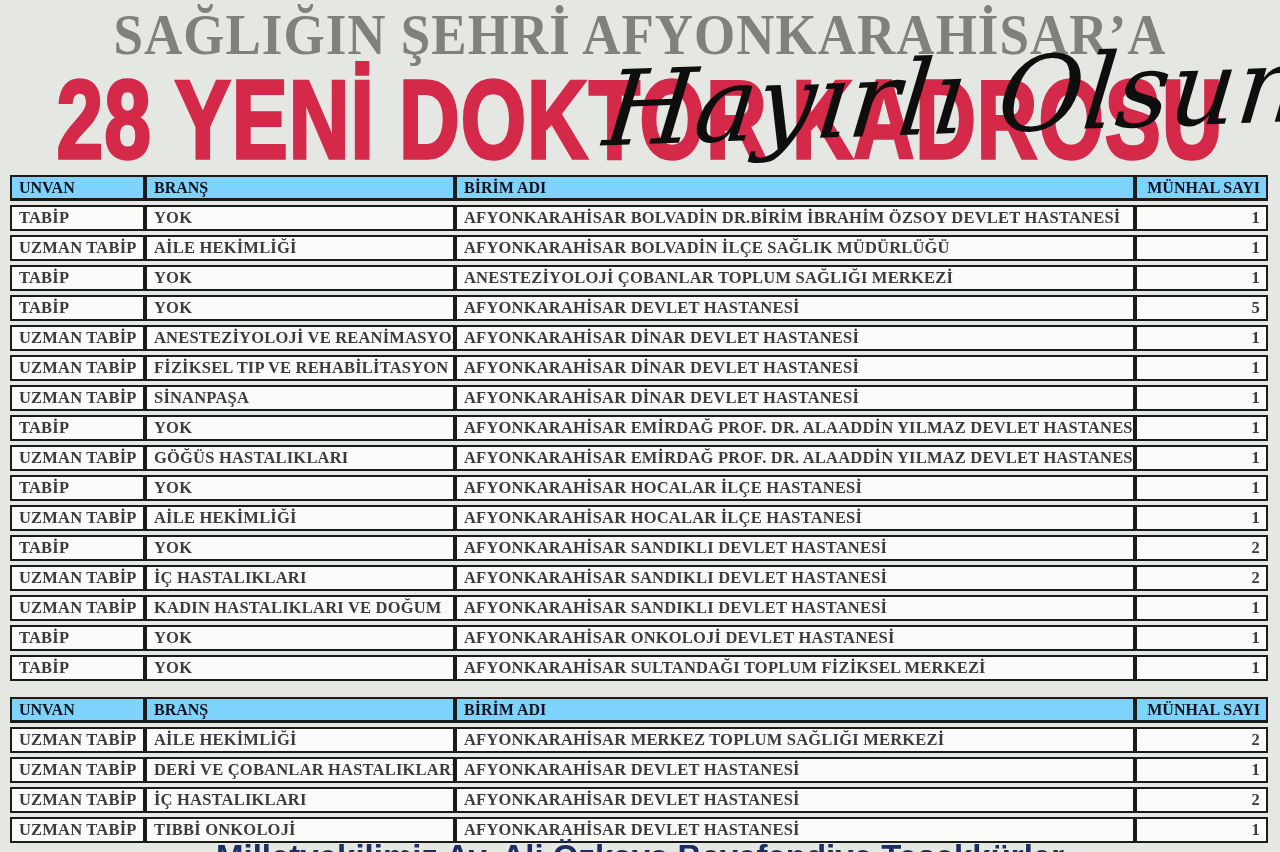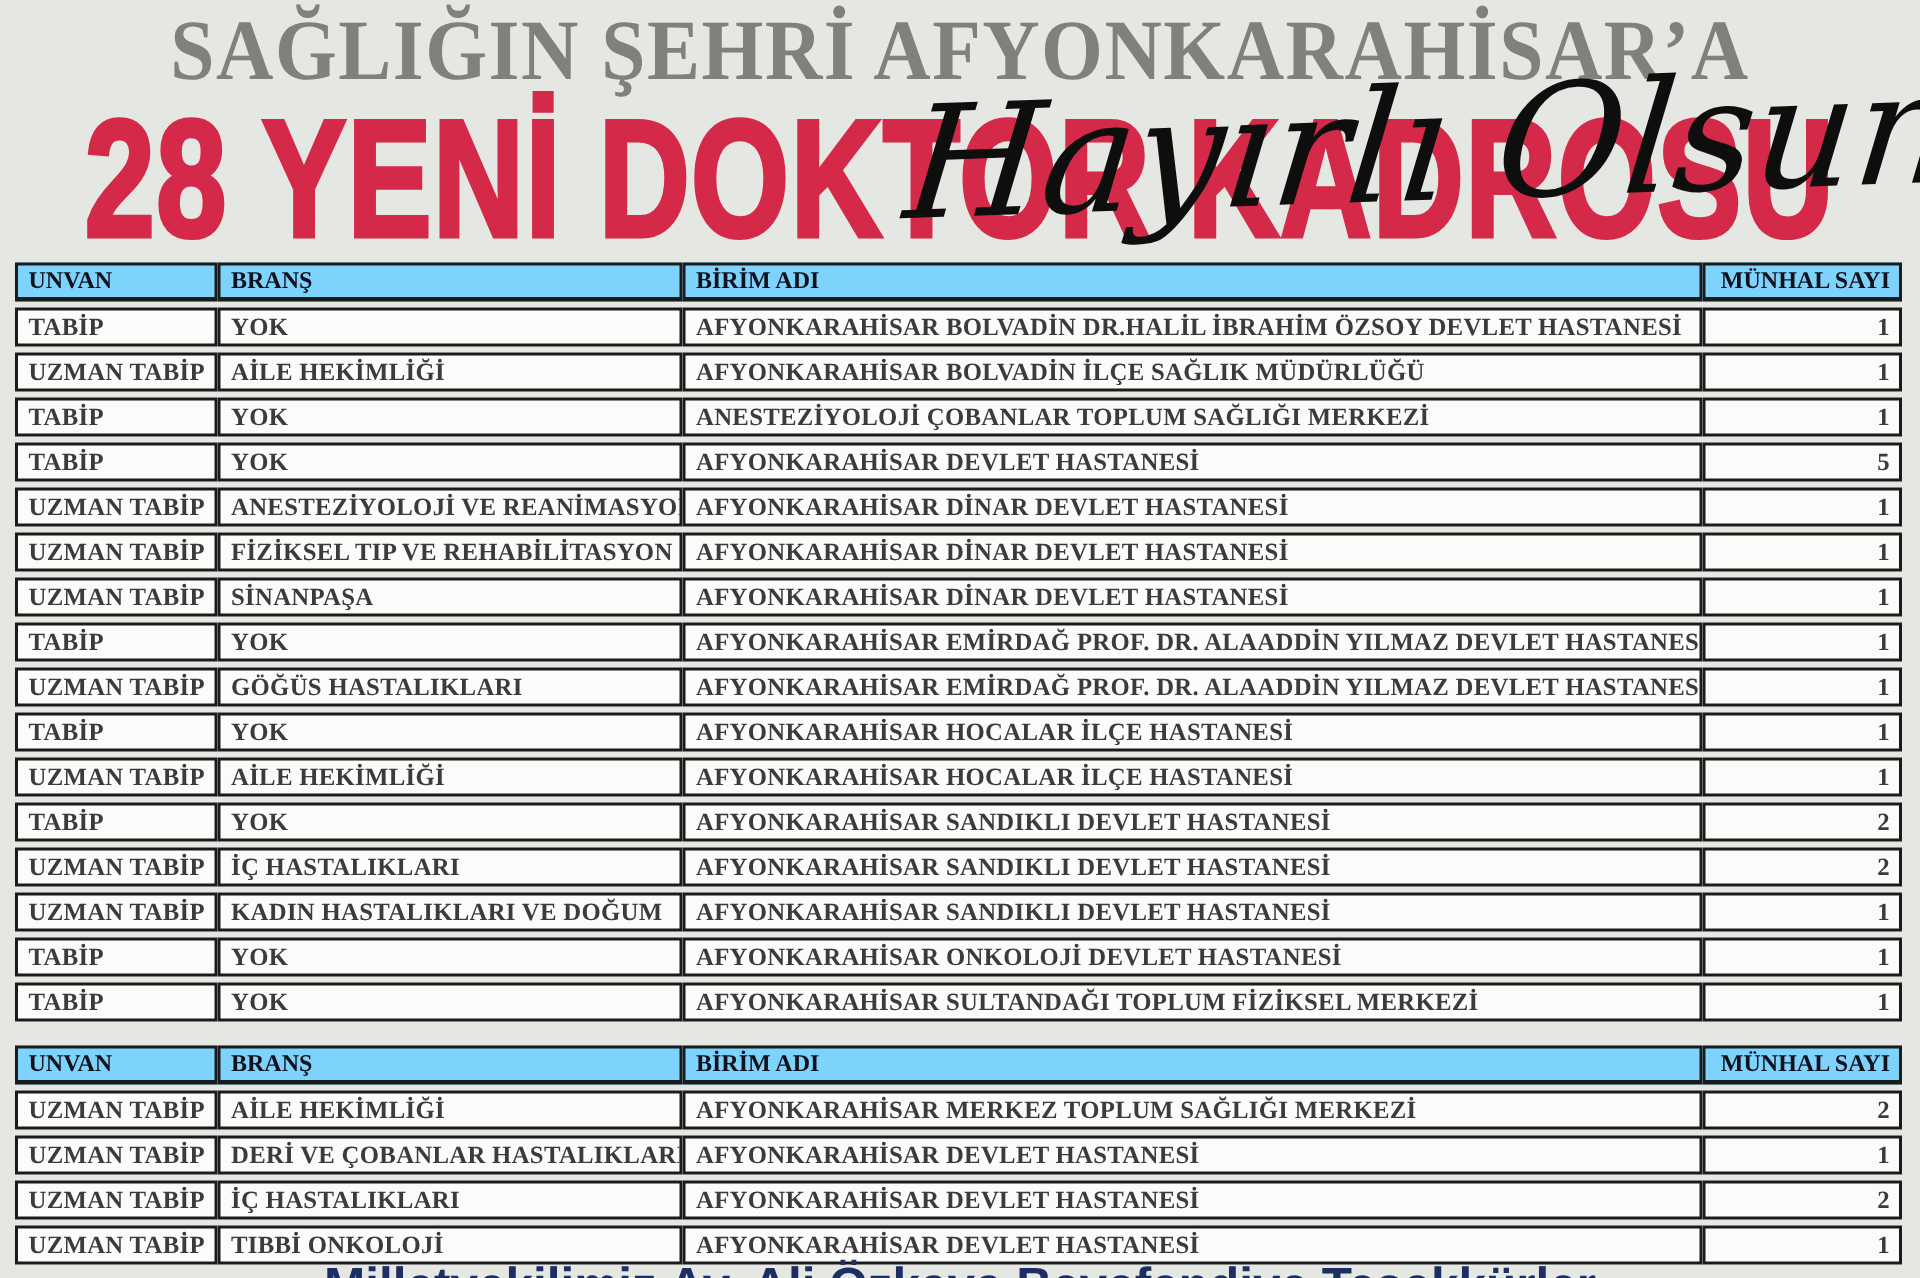--- a/index.html
+++ b/index.html
@@ -126,21 +126,21 @@
       <th>UNVAN</th>
       <th>BRANŞ</th>
       <th>BİRİM ADI</th>
       <th class="num">MÜNHAL SAYI</th>
     </tr>
   </thead>
   <tbody>
       <tr>
         <td>TABİP</td>
         <td>YOK</td>
-        <td>AFYONKARAHİSAR BOLVADİN DR.HALİL İBRAHİM ÖZSOY DEVLET HASTANESİ</td>
+        <td>AFYONKARAHİSAR BOLVADİN DR.BİRİM İBRAHİM ÖZSOY DEVLET HASTANESİ</td>
         <td class="num">1</td>
       </tr>
       <tr>
         <td>UZMAN TABİP</td>
         <td>AİLE HEKİMLİĞİ</td>
         <td>AFYONKARAHİSAR BOLVADİN İLÇE SAĞLIK MÜDÜRLÜĞÜ</td>
         <td class="num">1</td>
       </tr>
       <tr>
         <td>TABİP</td>

